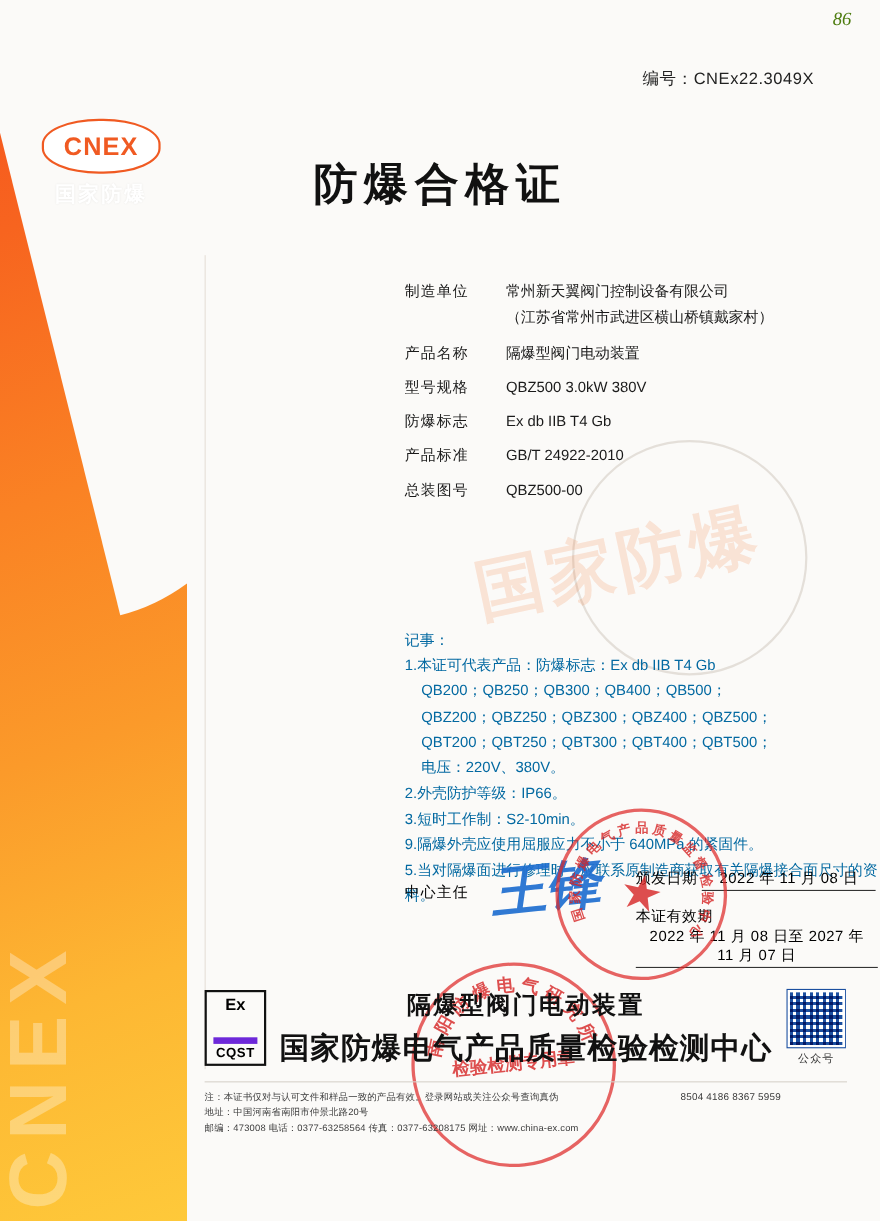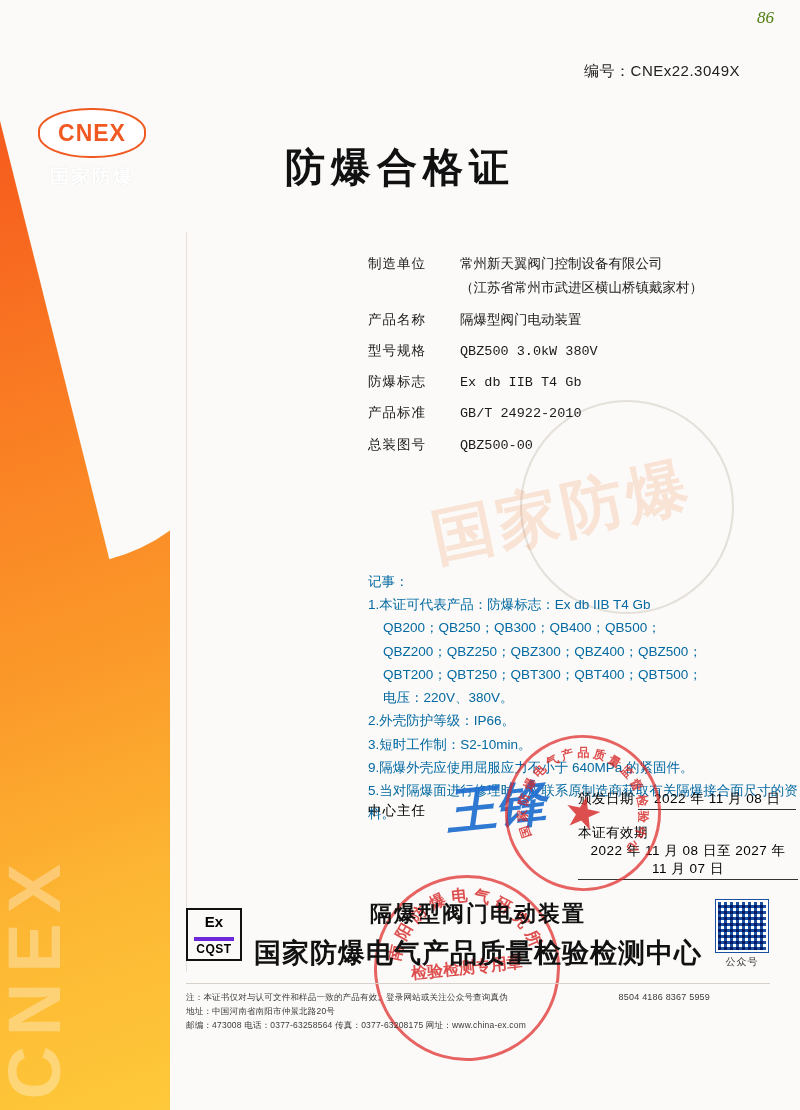--- a/index.html
+++ b/index.html
@@ -71,21 +71,21 @@
     position:absolute;right:60px;top:62px;
     font-size:15px;color:#222;letter-spacing:.5px;
   }
   .title{
     position:absolute;left:0;right:0;top:140px;text-align:center;
     font-size:40px;font-weight:bold;letter-spacing:6px;color:#111;
     font-family:"DejaVu Sans","Liberation Sans",sans-serif;
   }
   .fields{
     position:absolute;left:368px;top:255px;width:420px;
-    font-size:13.5px;color:#1a1a1a;font-family:Liberation Mono, monospace;
+    font-size:13.5px;color:#1a1a1a;
   }
   .row{display:flex;margin-bottom:11px;line-height:1.5;}
   .lab{width:92px;flex:0 0 92px;letter-spacing:1px;}
   .val{flex:1;}
   .val .sub{display:block;margin-top:4px;}
   .para{
     position:absolute;left:368px;top:470px;width:420px;
     font-size:13.5px;color:#1a1a1a;line-height:1.75;
   }
   .notes{
@@ -111,21 +111,21 @@
   }
   
   .footer{
     position:absolute;left:186px;right:30px;bottom:78px;
   }
   .foot-main{display:flex;align-items:center;}
   .ex-box{
     width:52px;flex:0 0 52px;border:2px solid #111;
     text-align:center;font-size:11px;line-height:1.15;padding:3px 0;
   }
-  .ex-box .e1{font-size:15px;font-weight:bold;border-bottom:4px solid #6d28d9;padding-bottom:6px;
+  .ex-box .e1{font-size:15px;font-weight:bold;border-bottom:6px solid #6d28d9;padding-bottom:20px;
     display:block;margin:0 6px 2px 6px;}
   .ex-box .e2{font-weight:bold;font-size:12px;letter-spacing:.5px;}
   .inst{
     flex:1;text-align:center;color:#111;
   }
   .inst .l1{font-size:22px;font-weight:bold;letter-spacing:2px;margin-bottom:6px;}
   .inst .l2{font-size:27px;font-weight:bold;letter-spacing:1px;}
   .qr{
     width:56px;flex:0 0 56px;text-align:center;
   }

